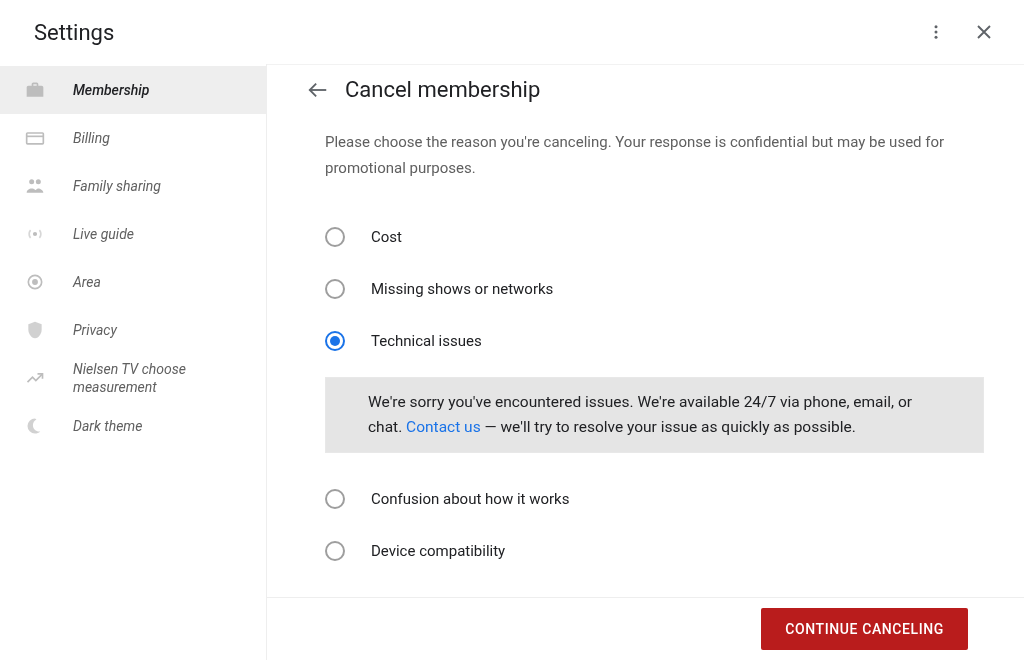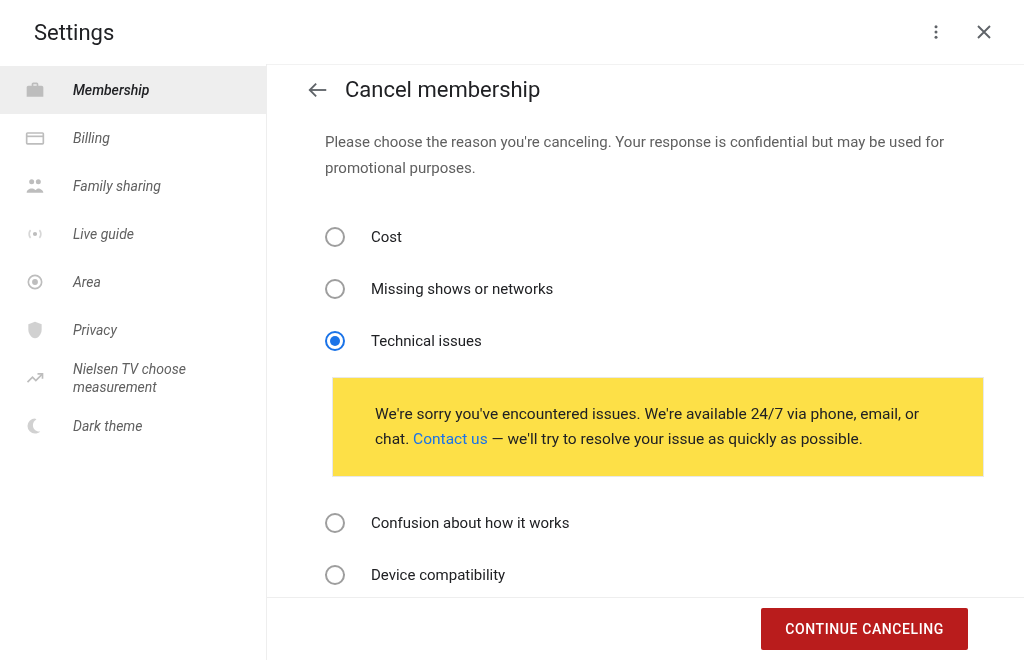--- a/index.html
+++ b/index.html
@@ -154,26 +154,26 @@
       width: 10px;
       height: 10px;
       background: #1a73e8;
       border-radius: 50%;
     }
     .radio-label {
       font-size: 15px;
       color: #202124;
     }
     .info-panel {
-      margin-left: 7px;
+      margin-left: 0px;
       margin-top: 16px;
       margin-bottom: 26px;
       border: 1px solid #e8e8e8;
-      background: #fde047;
-      padding: 24px 42px;
+      background: #e5e5e5;
+      padding: 12px 42px;
       font-size: 15.5px;
       line-height: 1.6;
       color: #202124;
     }
     .info-panel .link {
       color: #1a73e8;
       cursor: pointer;
     }
     .footer {
       position: absolute;

